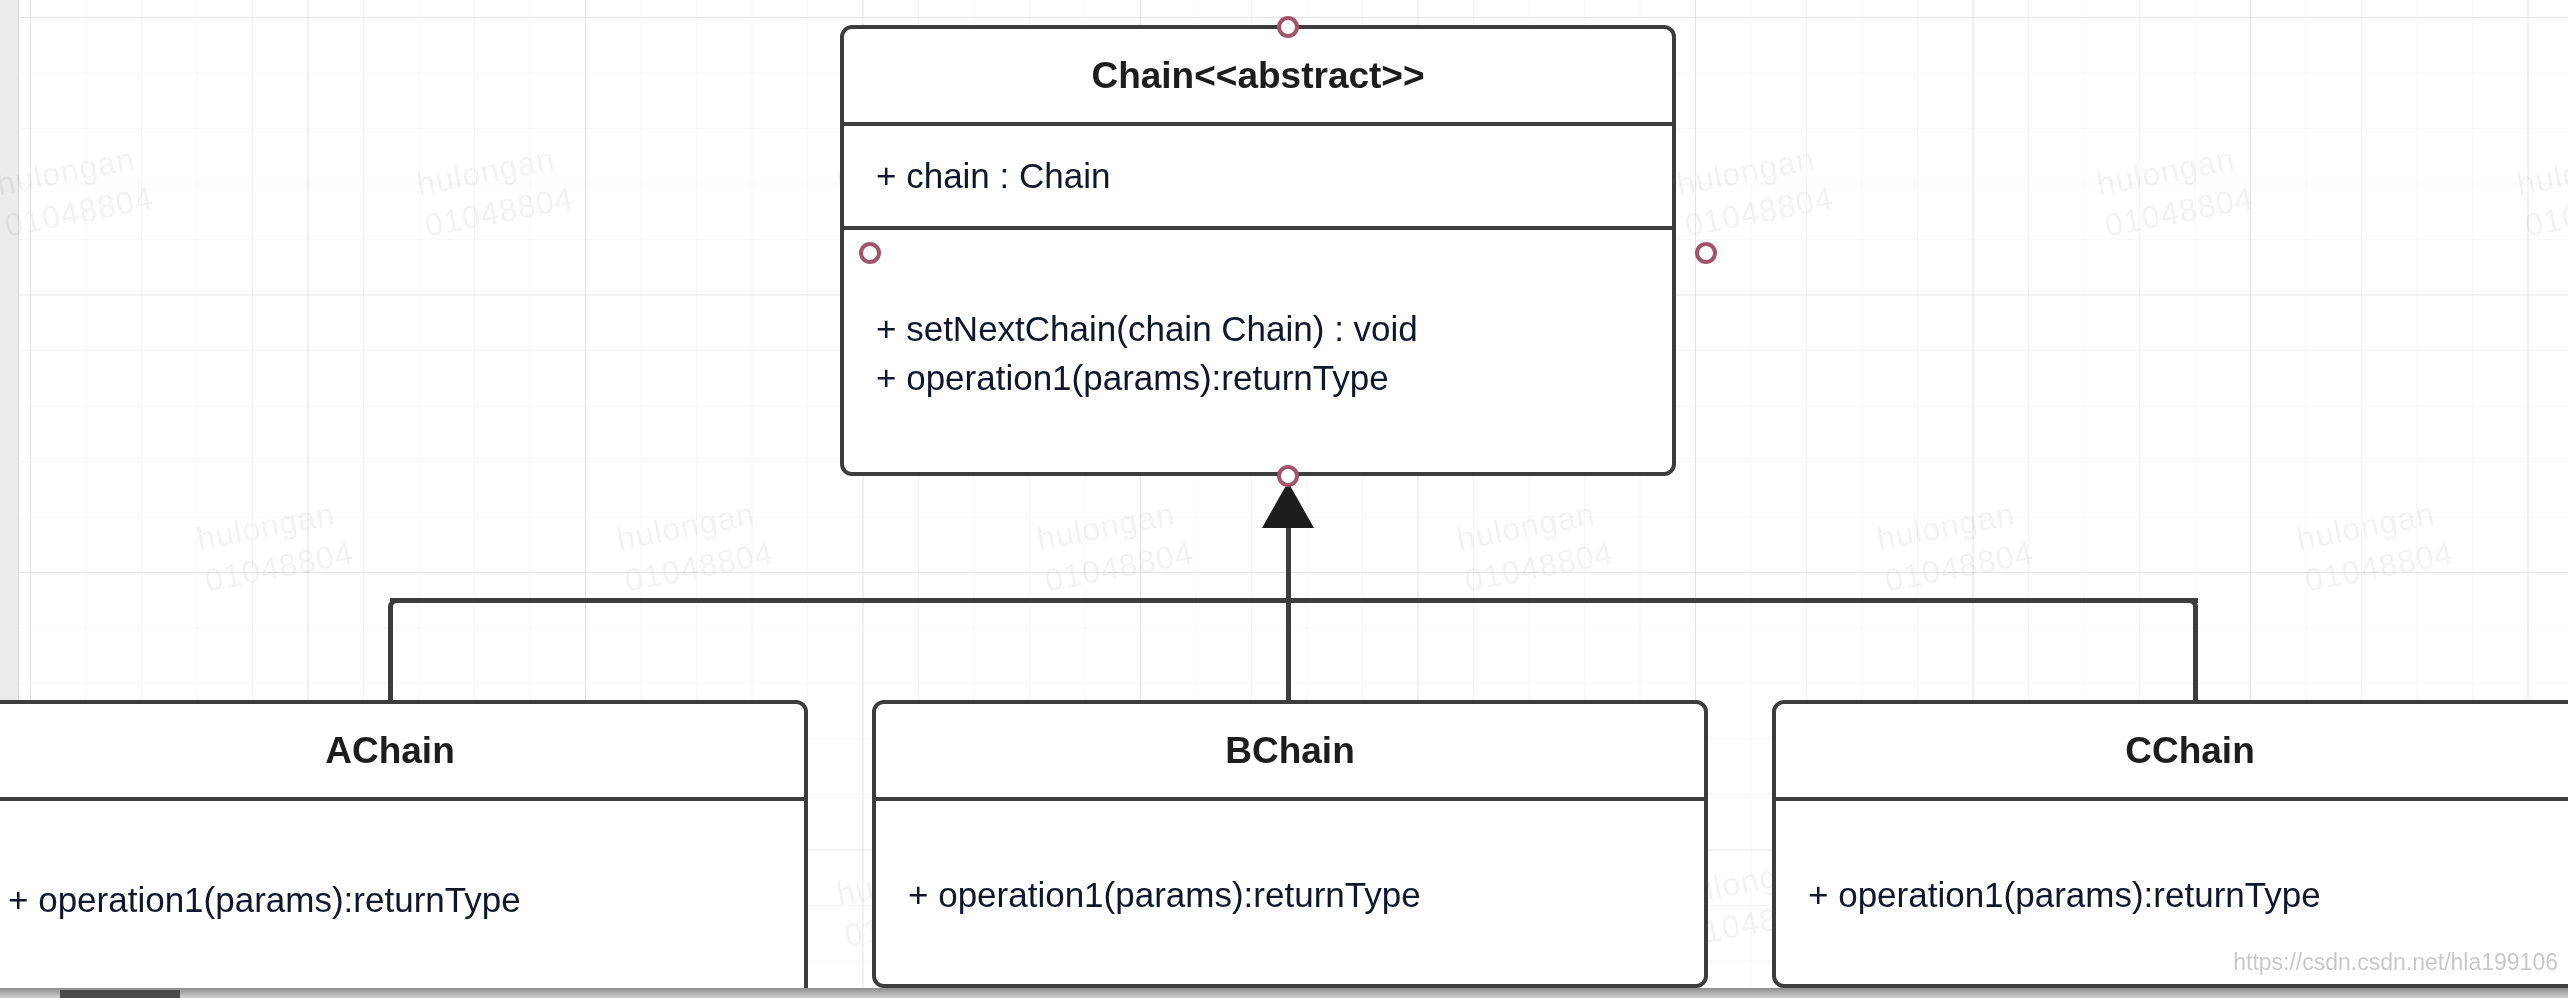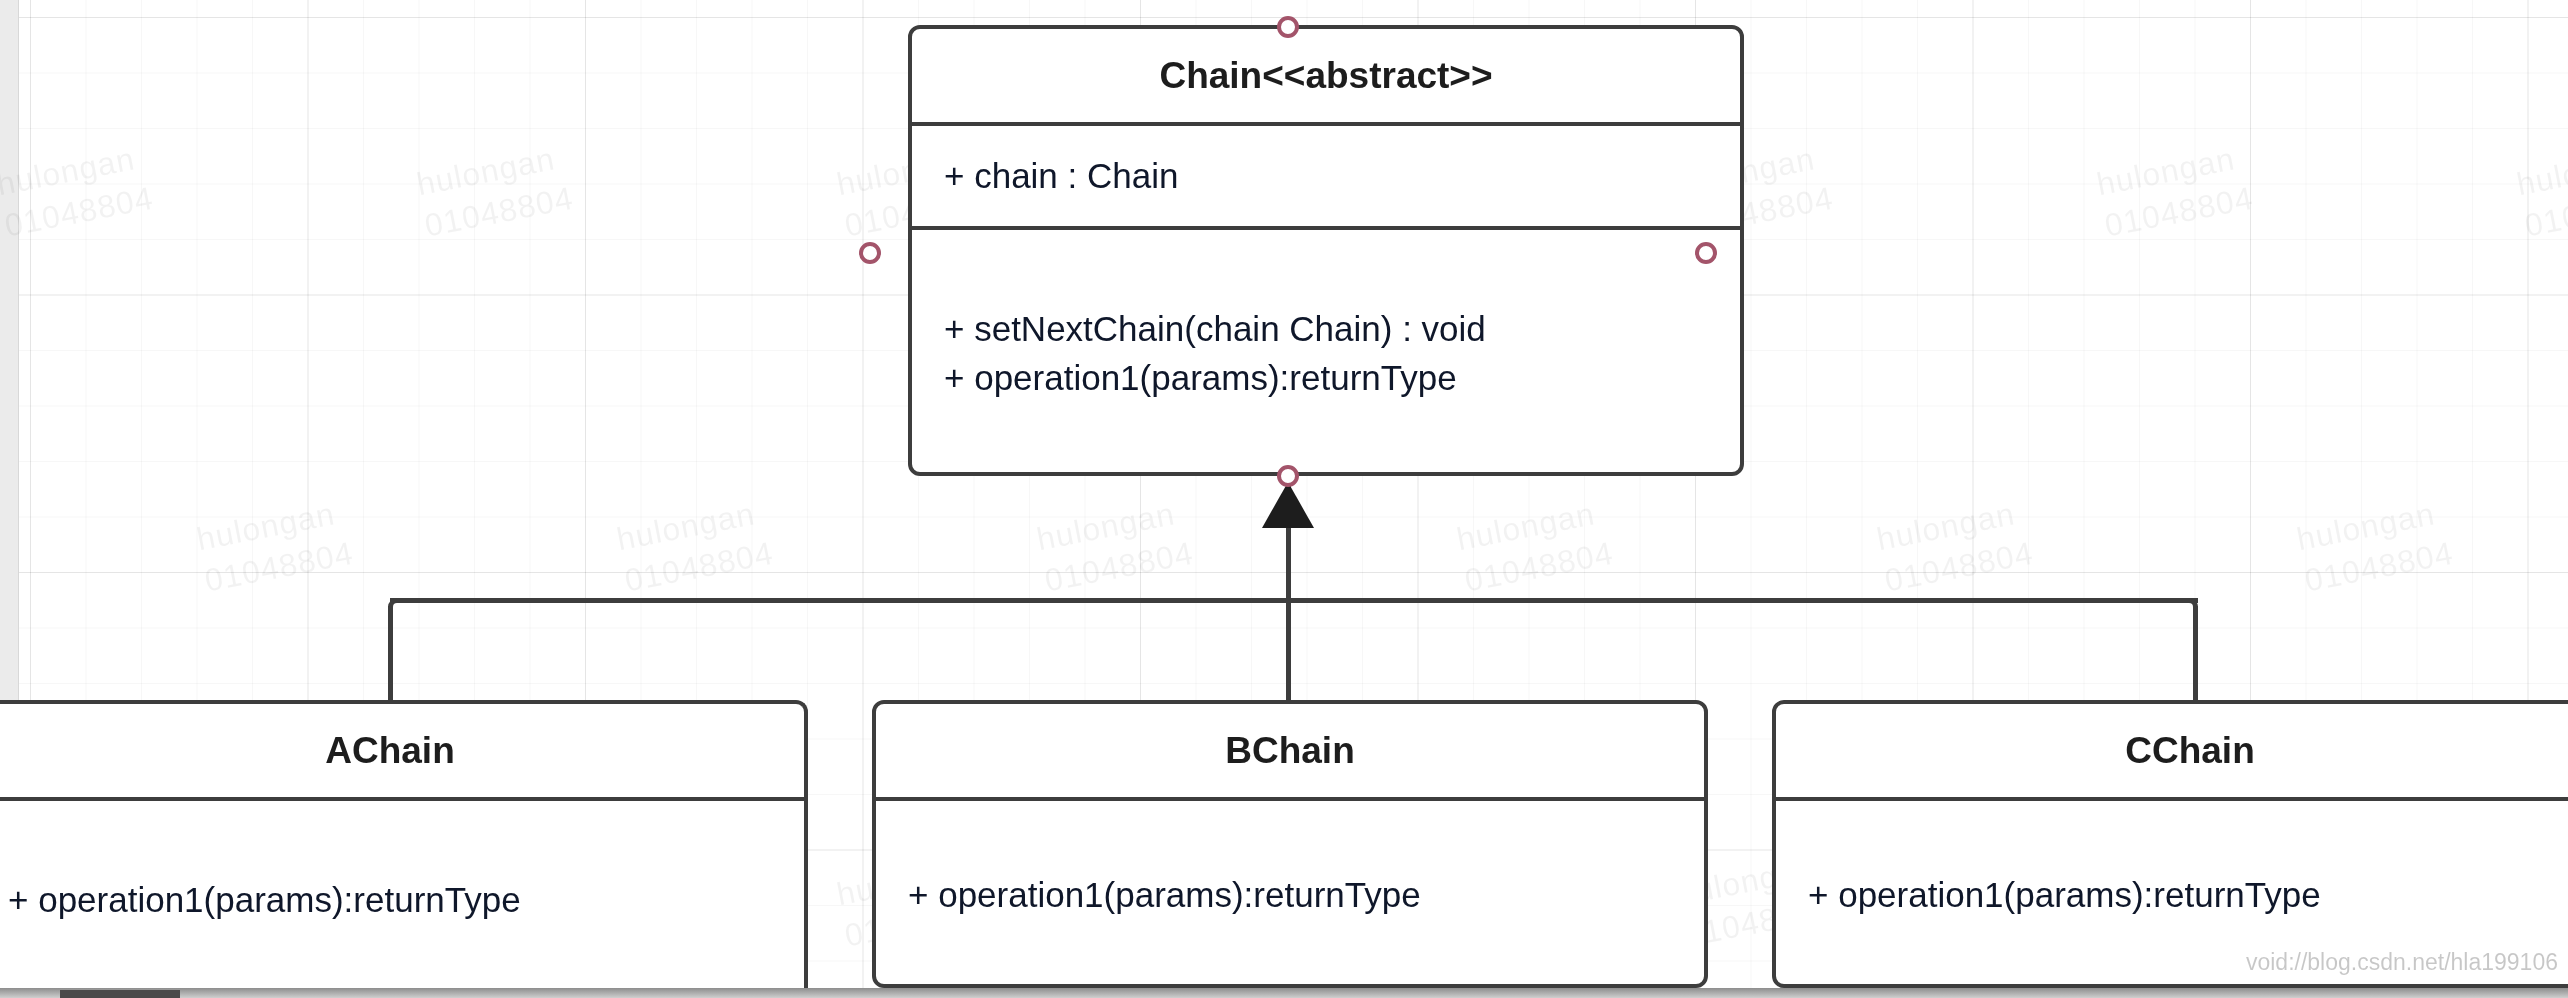--- a/index.html
+++ b/index.html
@@ -194,21 +194,21 @@
   <div class="conn conn-h" style="left:390px; top:598px; width:1808px;"></div>
 
   <div class="corner corner-tl" style="left:388px; top:598px; width:14px; height:14px;"></div>
   <div class="conn conn-v" style="left:388px; top:606px; height:96px;"></div>
 
   <div class="conn conn-v" style="left:1286px; top:598px; height:104px;"></div>
 
   <div class="corner corner-tr" style="left:2184px; top:598px; width:14px; height:14px;"></div>
   <div class="conn conn-v" style="left:2193px; top:606px; height:96px;"></div>
 
-  <div class="uml-box" style="left:908px; top:25px; width:836px; height:451px;">
+  <div class="uml-box" style="left:840px; top:25px; width:836px; height:451px;">
     <div class="uml-title" style="height:93px; font-size:37px;">Chain&lt;&lt;abstract&gt;&gt;</div>
     <div class="uml-sep"></div>
     <div class="uml-compartment" style="height:100px; padding:0 32px; font-size:35px;">
       <div class="member">+ chain : Chain</div>
     </div>
     <div class="uml-sep"></div>
     <div class="uml-compartment" style="height:246px; padding:12px 32px; font-size:35px; gap:9px;">
       <div class="member">+ setNextChain(chain Chain) : void</div>
       <div class="member">+ operation1(params):returnType</div>
     </div>
@@ -236,17 +236,17 @@
   </div>
 
   <div class="uml-box" style="left:1772px; top:700px; width:836px; height:288px;">
     <div class="uml-title" style="height:93px; font-size:37px;">CChain</div>
     <div class="uml-sep"></div>
     <div class="uml-compartment" style="height:187px; padding:0 32px; font-size:35px;">
       <div class="member">+ operation1(params):returnType</div>
     </div>
   </div>
 
-  <div class="url-wm">void://blog.csdn.net/hla199106</div>
+  <div class="url-wm">https://csdn.csdn.net/hla199106</div>
   <div class="bottom-bar"></div>
   <div class="bottom-chip"></div>
 
 </div>
 
 </body></html>

